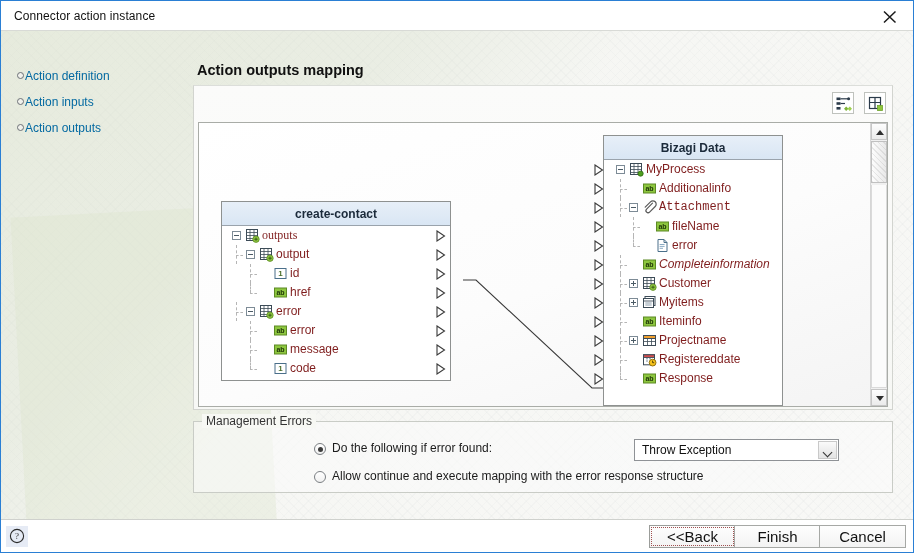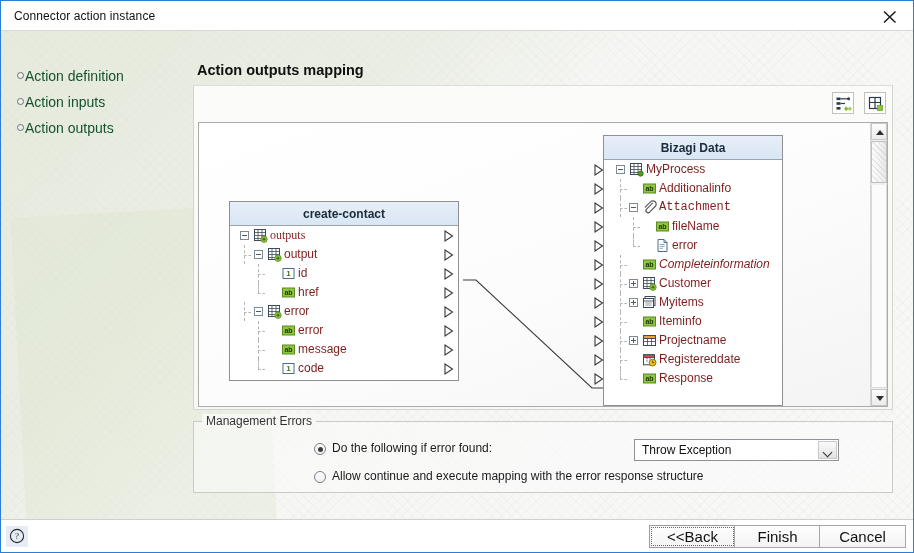--- a/index.html
+++ b/index.html
@@ -50,21 +50,21 @@
     position:absolute; left:18px; top:180px; width:250px; height:330px;
     background: rgba(221,228,205,.38);
     transform: rotate(-3deg);
     pointer-events:none;
   }
 
   
   #sidebar { position:absolute; left:0px; top:62px; width:190px; }
   .nav-item {
     position:relative; height:26px; padding-left:24px;
-    font-size:14px; color:#14532d; line-height:26px;
+    font-size:12px; color:#0369a1; line-height:26px;
     cursor:pointer; white-space:nowrap;
   }
   .nav-bullet {
     position:absolute; left:16px; top:9px; width:7px; height:7px;
     border:1px solid #6c7076; border-radius:50%;
     background:#f0f1ec;
   }
 
   
   #page-title {
@@ -288,21 +288,21 @@
 
     <div id="canvas">
       <div id="canvas-inner">
 
         <svg width="673" height="283" style="position:absolute;left:0;top:0;pointer-events:none">
           <g>
             <path d="M264,157 L277,157 L393,265 L411,265" stroke="#3a3a3a" stroke-width="1.1" fill="none"></path>
           </g>
         </svg>
 
-        <div class="tree-box" id="source-tree" style="left:30px; top:78px; width:230px; height:180px;">
+        <div class="tree-box" id="source-tree" style="left:22px; top:78px; width:230px; height:180px;">
           <div class="tree-head">create-contact</div>
           <div class="tree-body" id="source-rows">
               <div class="tree-row">
                 <span class="exp" style="left: 10px;"></span>
                 <svg width="15" height="15" viewBox="0 0 15 15" class="ticon" style="position: absolute; left: 23px;">
                   <rect x="1.5" y="1.5" width="11" height="11" fill="#ffffff" stroke="#3c4b57" stroke-width="1"></rect>
                   <path d="M1.5,4.5 L12.5,4.5 M1.5,7.5 L12.5,7.5 M1.5,10.5 L12.5,10.5 M5,1.5 L5,12.5 M9,1.5 L9,12.5" stroke="#3c4b57" stroke-width="0.8"></path>
                   <circle cx="11" cy="11.2" r="3.2" fill="#8dc63f" stroke="#5d8a24" stroke-width="0.8"></circle>
                   <path d="M9.3,11.2 h3.4 M11,9.6 v3.2" stroke="#2c4a10" stroke-width="0.8"></path>
                 </svg>

